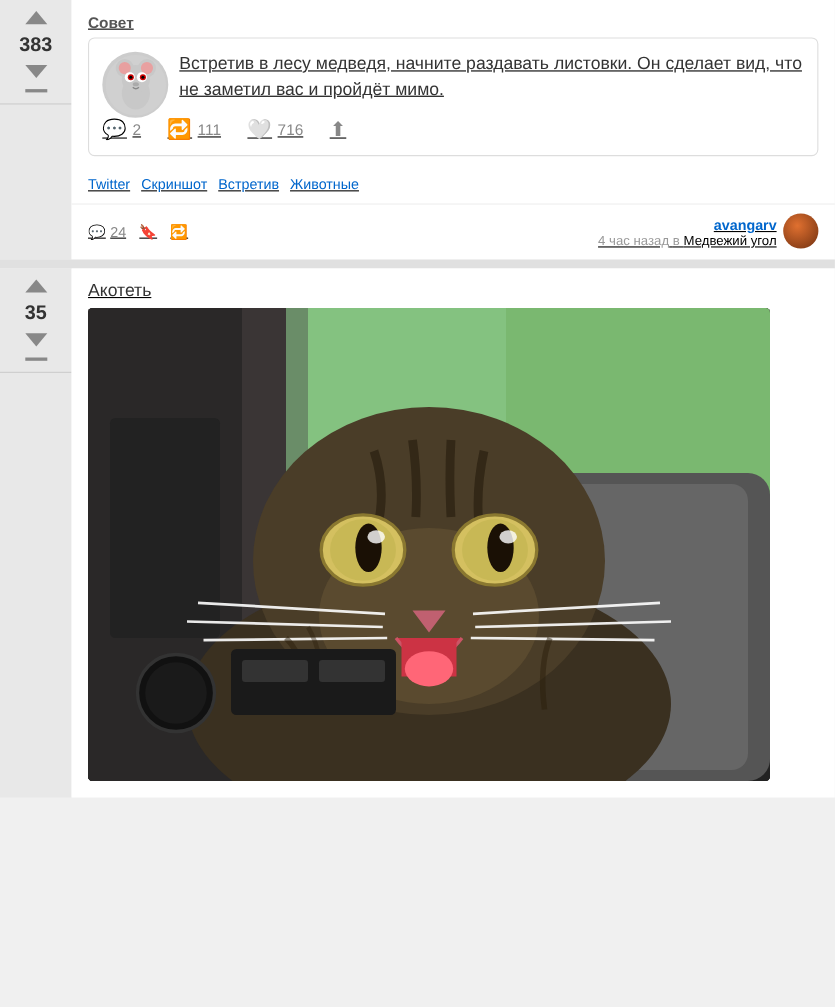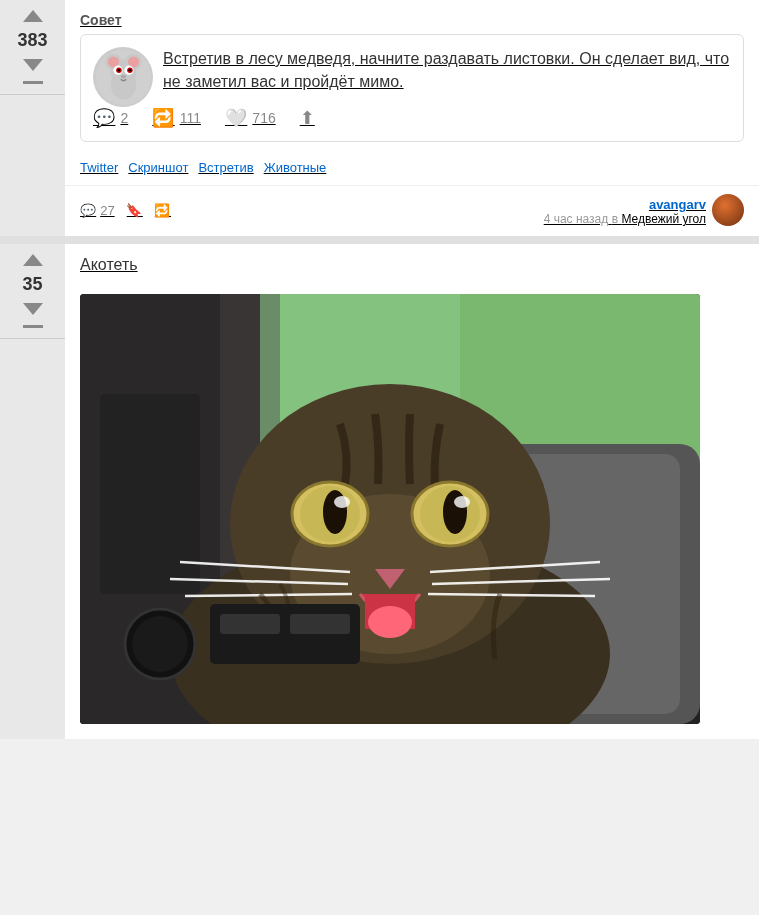--- a/index.html
+++ b/index.html
@@ -244,21 +244,21 @@
       cursor: pointer;
     }
 
     
     .posts-divider {
       height: 8px;
       background: #e0e0e0;
     }
 
     .post-header-2 {
-      padding: 12px 15px 20px 15px;
+      padding: 12px 15px 6px 15px;
       font-size: 16px;
       color: #333;
       font-weight: normal;
     }
 
     .cat-image-container {
       margin: 0 15px 15px 15px;
       border-radius: 4px;
       overflow: hidden;
       max-width: 620px;
@@ -356,21 +356,21 @@
           <a class="post-tag">Twitter</a>
           <a class="post-tag">Скриншот</a>
           <a class="post-tag">Встретив</a>
           <a class="post-tag">Животные</a>
         </div>
 
         <div class="post-meta-row">
           <div class="post-meta-left">
             <div class="post-meta-action">
               <span>💬</span>
-              <span>27</span>
+              <span>24</span>
             </div>
             <div class="post-meta-action">
               <span>🔖</span>
             </div>
             <div class="post-meta-action">
               <span>🔁</span>
             </div>
           </div>
 
           <div class="post-meta-right">

